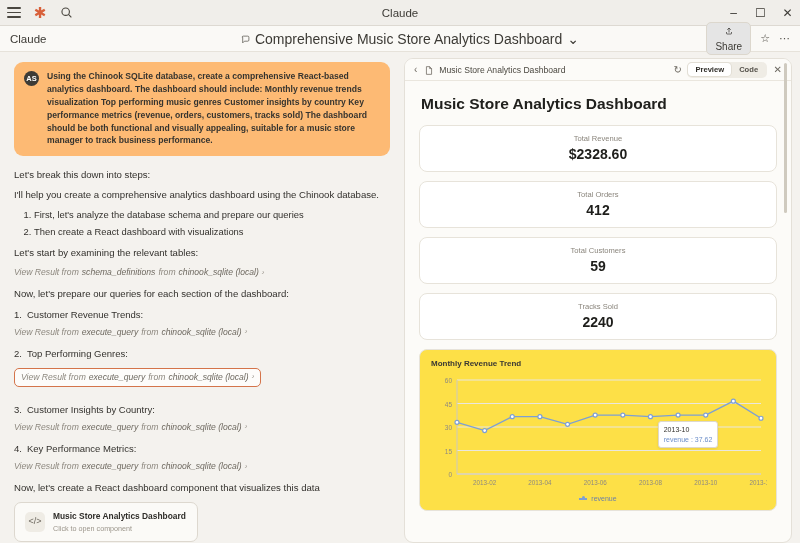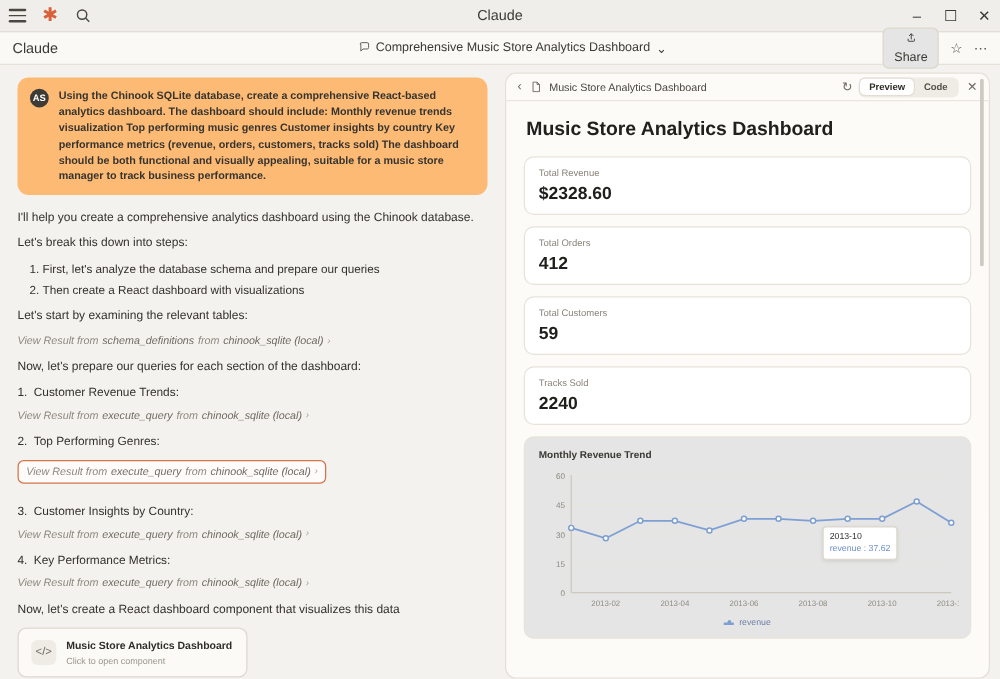--- a/index.html
+++ b/index.html
@@ -32,21 +32,21 @@
   .asterisk { color:#d8603a; font-size:15px; line-height:1; }
 
   
   .appbar {
     height:26px; background:#faf9f6; border-bottom:1px solid #e6e2da;
     display:flex; align-items:center; padding:0 10px; position:relative;
   }
   .brand { font-size:11.5px; color:#3c3a35; }
   .appbar-center {
     position:absolute; left:0; right:0; display:flex; justify-content:center;
-    align-items:flex-start; gap:5px; font-size:10px; color:#3c3a35;padding-left:20px;
+    align-items:flex-end; gap:5px; font-size:14px; color:#3c3a35;padding-left:20px;
   }
   .appbar-right { margin-left:auto; display:flex; align-items:center; gap:9px; z-index:2; }
   .share-btn {
     border:1px solid #dcd7cd; background:#e5e5e5; border-radius:5px;
     font-size:10px; padding:2.5px 8px; display:flex; align-items:center; gap:4px; color:#3c3a35;flex-direction:column;
   }
   .mini-ico { font-size:11px; color:#55524b; }
 
   
   .main { display:flex; height:491px; }
@@ -120,27 +120,27 @@
   }
   .seg span.active { background:#fff; color:#2f2d29; box-shadow:0 0 0 1px #e2ded5; }
   .close-x { font-size:10px; color:#6e6a62; padding:0 2px; }
   .refresh { font-size:10px; color:#6e6a62; }
 
   .panel-body { flex:1; overflow:hidden; padding:12px 14px 0 14px; position:relative; }
   .dash-title { font-size:15.5px; font-weight:bold; color:#20201d; margin:2px 0 12px 2px; }
 
   .kpi {
     border:1px solid #e7e3da; background:#fff; border-radius:8px;
-    padding:8px 11px 9px 11px; margin-bottom:9px;
+    padding:8px 11px 9px 11px; margin-bottom:9px;text-align:center;
   }
   .kpi-label { font-size:7.6px; color:#8a857c; margin-bottom:3px; }
   .kpi-value { font-size:14px; font-weight:bold; color:#1e1e1b; }
 
   .chart-card {
-    border:1px solid #e7e3da; background:#e5e5e5; border-radius:8px;
+    border:1px solid #e7e3da; background:#fde047; border-radius:8px;
     padding:9px 11px 4px 11px;
   }
   .chart-title { font-size:8px; font-weight:bold; color:#3a3833; margin-bottom:4px; }
   .chart-wrap { position:relative; height:122px; }
   .chart-wrap svg { display:block; }
 
   .tooltip {
     position:absolute; left:196px; top:48px;
     background:#fff; border:1px solid #ddd8ce; border-radius:3px;
     padding:3px 5px; font-size:7px; line-height:1.35; box-shadow:0 1px 3px rgba(0,0,0,.08);
@@ -221,22 +221,22 @@
 
 <div class="main">
 
   <div class="left">
 
     <div class="user-msg">
       <div class="avatar">AS</div>
       <div class="user-text">Using the Chinook SQLite database, create a comprehensive React-based analytics dashboard. The dashboard should include: Monthly revenue trends visualization Top performing music genres Customer insights by country Key performance metrics (revenue, orders, customers, tracks sold) The dashboard should be both functional and visually appealing, suitable for a music store manager to track business performance.</div>
     </div>
 
+    <p class="para">Let's break this down into steps:</p>
     <p class="para">I'll help you create a comprehensive analytics dashboard using the Chinook database.</p>
-    <p class="para">Let's break this down into steps:</p>
     <ol class="steps">
       <li>First, let's analyze the database schema and prepare our queries</li>
       <li>Then create a React dashboard with visualizations</li>
     </ol>
 
     <p class="para">Let's start by examining the relevant tables:</p>
 
     <div class="tool-row">
       <span class="lbl">View Result from</span>
       <span class="mono">schema_definitions</span>

